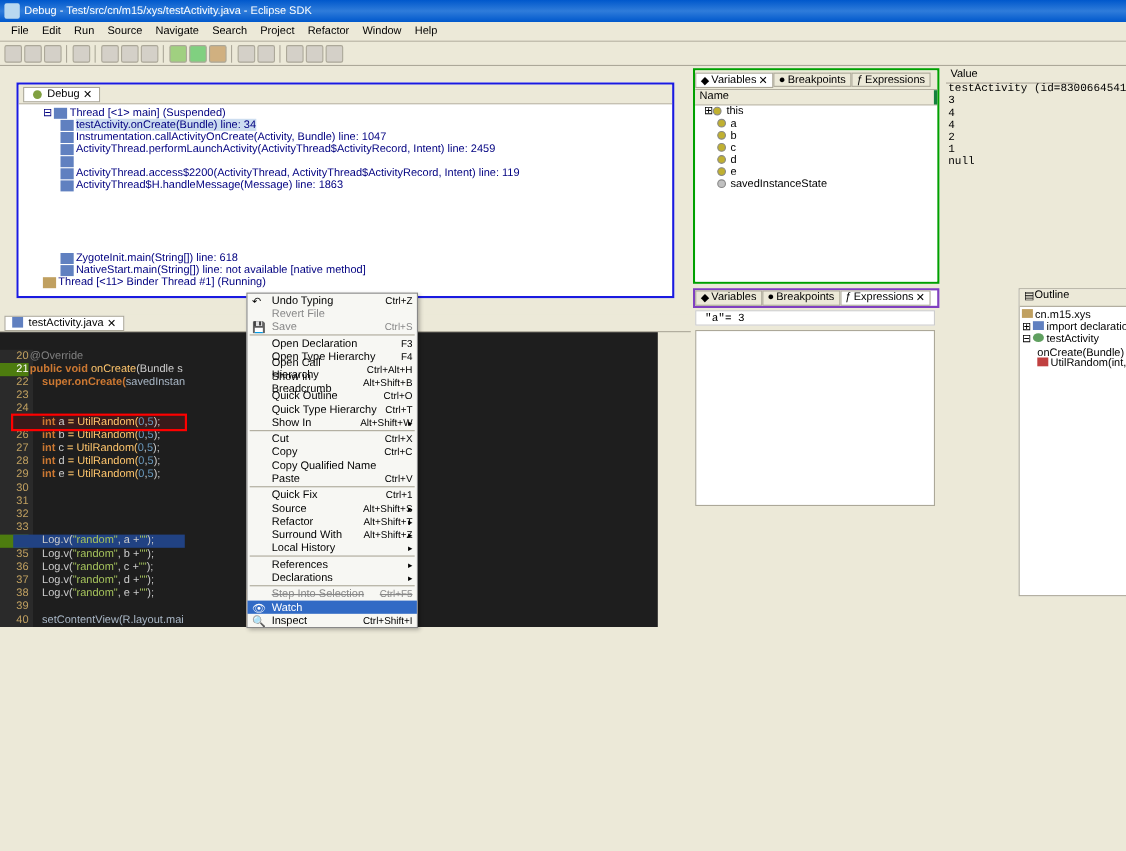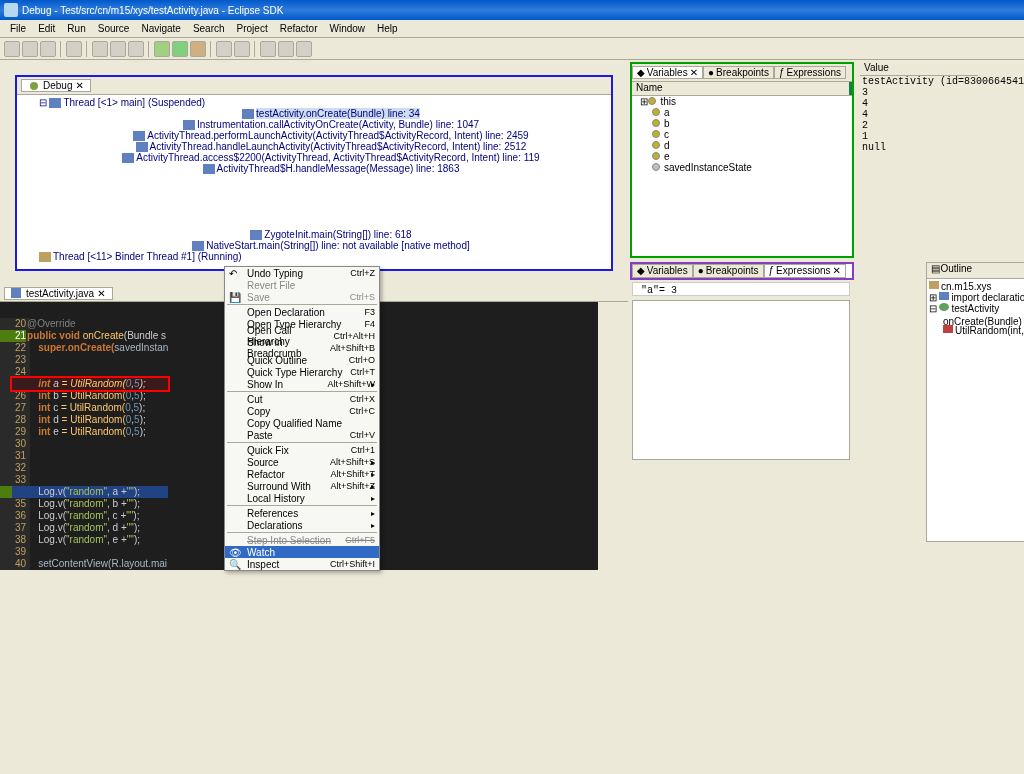--- a/index.html
+++ b/index.html
@@ -19,21 +19,21 @@
 
 .debug-pane { width: 598px; border: 2px solid #1a1ae0; background: white; margin: 15px; display: flex; flex-direction: column; }
 .debug-tab { background: #ece9d8; height: 18px; display: flex; align-items: center; padding: 0 4px; border-bottom: 1px solid #aca899; }
 .debug-tab .tab { background: white; border: 1px solid #aca899; padding: 0 6px; display: flex; align-items: center; gap: 3px; }
 .tiny-toolbar { display: flex; gap: 1px; margin-left: auto; }
 .tiny-toolbar .tbtn { width: 14px; height: 14px; }
 .debug-tree { flex: 1; background: white; padding: 2px 4px; overflow: auto; font-family: 'Courier New', monospace; color: #000080; }
 .debug-tree .row { display: flex; align-items: center; gap: 2px; white-space: nowrap; height: 11px; line-height: 11px; }
 .debug-tree .ico { width: 12px; height: 10px; background: #6080c0; display: inline-block; }
 .debug-tree .indent1 { padding-left: 18px; }
-.debug-tree .indent2 { padding-left: 34px; justify-content: center; }
+.debug-tree .indent2 { padding-left: 34px; }
 
 .vars-pane { width: 224px; border: 2px solid #00a000; background: white; margin: 2px; display: flex; flex-direction: column; }
 .vars-tabs { background: #ece9d8; height: 18px; display: flex; align-items: center; border-bottom: 1px solid #aca899; }
 .vars-tabs .tab { border: 1px solid #aca899; padding: 0 4px; display: flex; align-items: center; gap: 2px; background: #ece9d8; }
 .vars-tabs .tab.active { background: white; }
 .vars-header { display: flex; background: #ece9d8; border-bottom: 1px solid #aca899; height: 14px; }
 .vars-header .col { border-right: 3px solid #15803d; padding: 0 4px; }
 .vars-body { flex: 1; background: white; font-family: 'Courier New', monospace; }
 .vars-body .row { display: flex; height: 11px; line-height: 11px; padding-left: 8px; }
 .vars-body .dot { width: 8px; height: 8px; border-radius: 50%; background: #c0b030; border: 1px solid #888; margin-right: 4px; margin-top: 1px; }
@@ -49,21 +49,21 @@
 .gutter .ln { height: 12px; }
 .gutter .ln.hl { background: #4d7c0f; color: white; }
 .code { position: absolute; left: 12px; top: 16px; font-family: Consolas, monospace; font-size: 10px; line-height: 12px; }
 .code .line { height: 12px; white-space: pre; color: #ccc; padding-left: 4px; }
 .code .kw { color: #cc7832; font-weight: bold; }
 .code .fn { color: #ffc66d; }
 .code .str { color: #a5c25c; }
 .code .num { color: #6897bb; }
 .code .cmt { color: #808080; }
 .code .cls { color: #a9b7c6; }
-.code .redbox { outline: 2px solid red; background: #3a1a1a; font-style: italic; }
+.code .redbox { outline: 2px solid red; background: #3a1a1a; }
 .code .bluebox { background: #214283; }
 
 .context-menu { position: absolute; left: 224px; top: 266px; width: 156px; background: #f7f7f3; border: 1px solid #888; box-shadow: 2px 2px 4px rgba(0,0,0,0.3); z-index: 100; }
 .context-menu .mi { display: flex; align-items: center; height: 12px; padding: 0 4px 0 22px; position: relative; }
 .context-menu .mi.sel { background: #316ac5; color: white; }
 .context-menu .mi .key { margin-left: auto; font-size: 9px; }
 .context-menu .mi.dis { color: #888; }
 .context-menu .sep { height: 1px; background: #aca899; margin: 1px 2px; }
 .context-menu .arrow::after { content: '▸'; position: absolute; right: 4px; font-size: 8px; }
 .context-menu .mi .ico { position: absolute; left: 4px; width: 12px; height: 10px; }
@@ -170,21 +170,20 @@
         <div class="row indent2">
             <span class="ico"></span>
             <span>Instrumentation.callActivityOnCreate(Activity, Bundle) line: 1047</span>
           </div>
         <div class="row indent2">
             <span class="ico"></span>
             <span>ActivityThread.performLaunchActivity(ActivityThread$ActivityRecord, Intent) line: 2459</span>
           </div>
         <div class="row indent2">
             <span class="ico"></span>
-            <span>ActivityThread.handleLaunchActivity(ActivityThread$ActivityRecord, Intent) line: 2512</span>
           </div>
         <div class="row indent2">
             <span class="ico"></span>
             <span>ActivityThread.access$2200(ActivityThread, ActivityThread$ActivityRecord, Intent) line: 119</span>
           </div>
         <div class="row indent2">
             <span class="ico"></span>
             <span>ActivityThread$H.handleMessage(Message) line: 1863</span>
           </div>
         <div style="height:55px;"></div>

